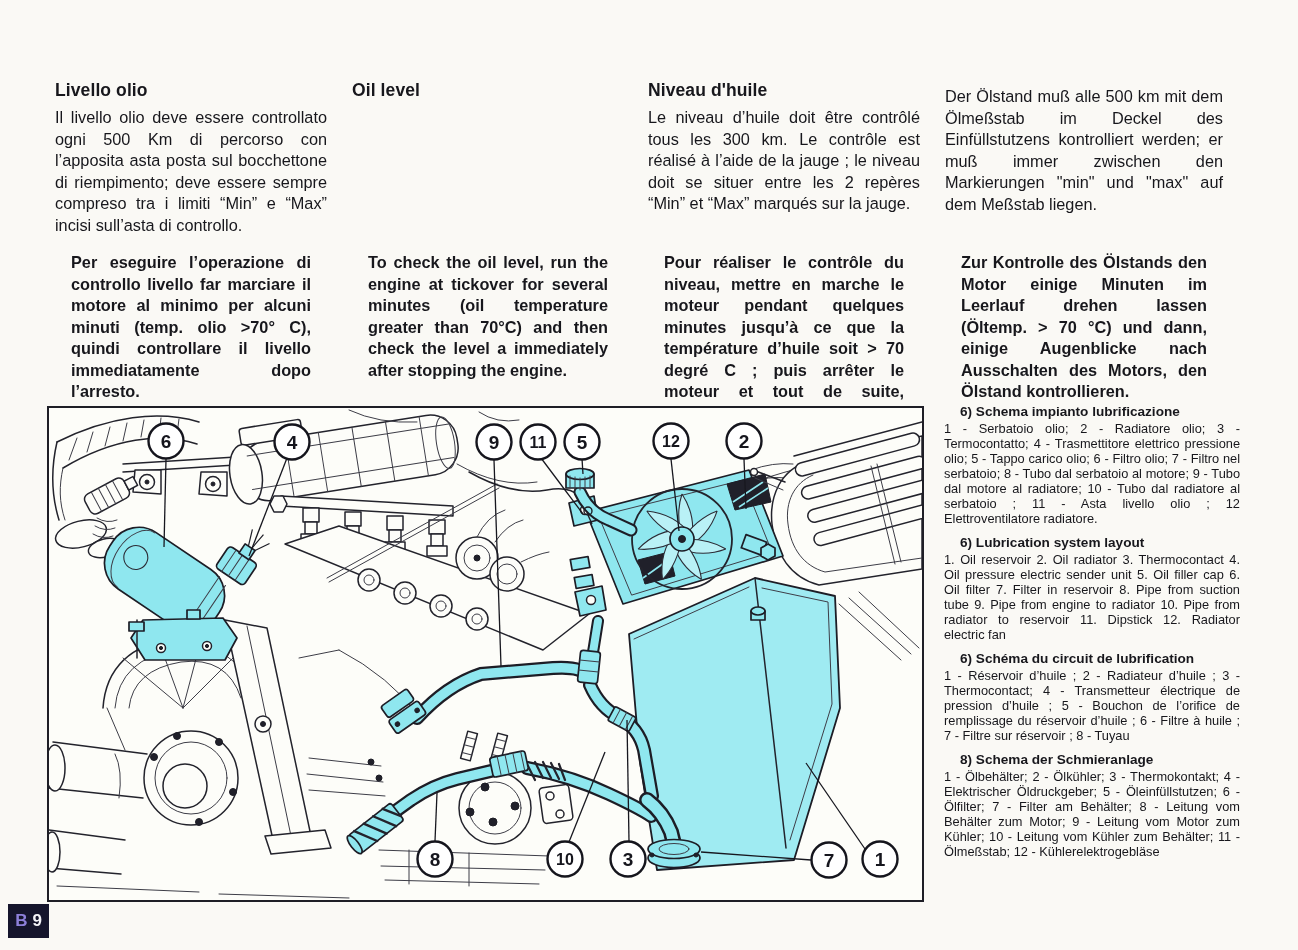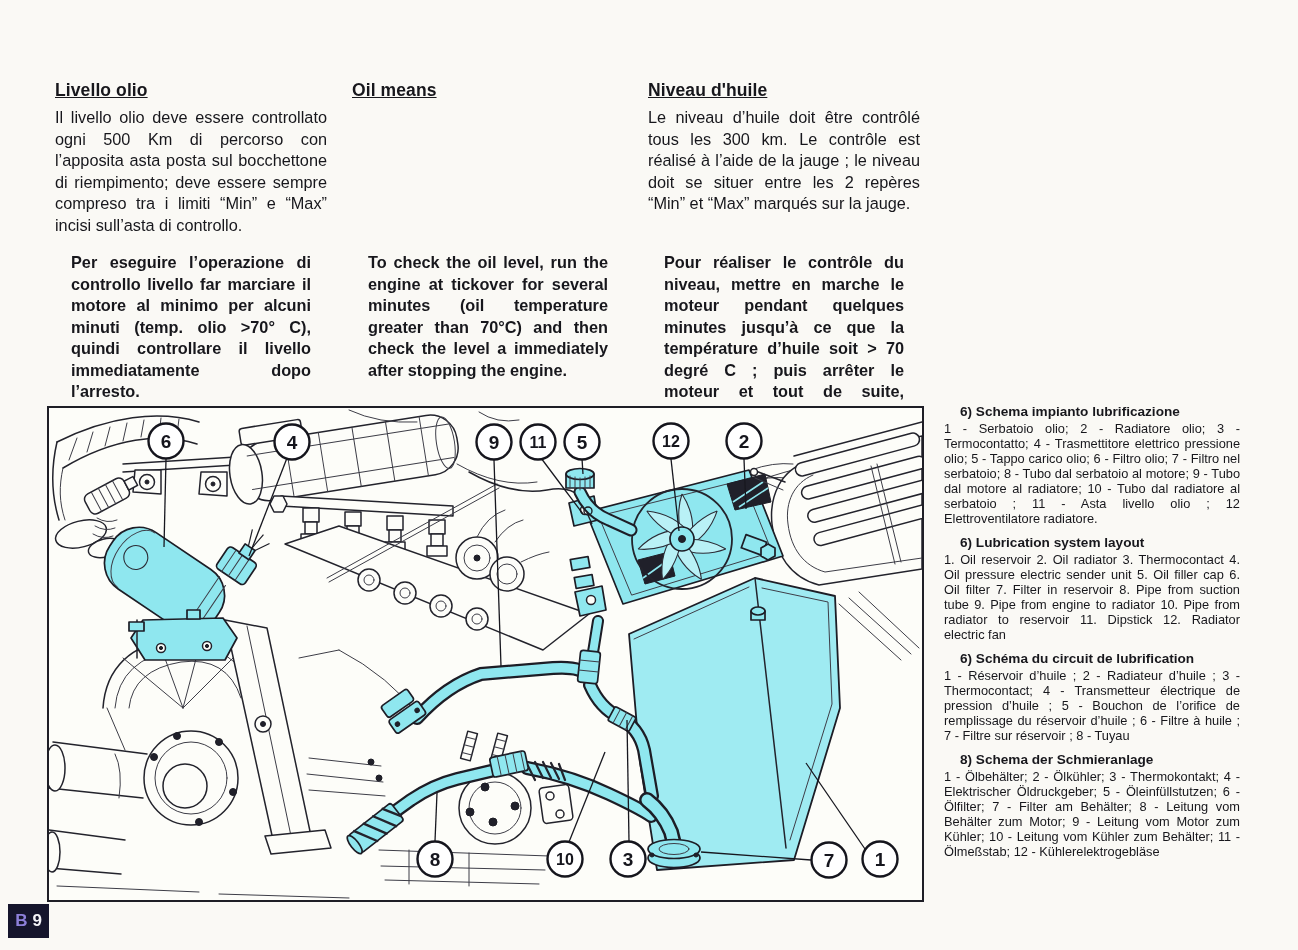--- a/index.html
+++ b/index.html
@@ -1,21 +1,21 @@
 <!DOCTYPE html>
 <html><head>
 <meta charset="utf-8">
 <style>
   html,body{margin:0;padding:0;}
   body{
     width:1298px;height:950px;position:relative;overflow:hidden;
     background:#faf9f5;font-family:"Liberation Sans",sans-serif;color:#17171c;
   }
   .col{position:absolute;top:80px;width:272px;height:330px;}
-  .col h2{margin:0;font-size:17.5px;font-weight:bold;letter-spacing:.1px;text-decoration:underline;}
+  .col h2{margin:0;font-size:17.5px;font-weight:bold;letter-spacing:.1px;}
   .col p{margin:6px 0 12px 0;font-size:16.3px;line-height:21.5px;text-align:justify;}
   .col p.lead2{position:absolute;top:156px;left:0;right:0;font-weight:bold;margin:16px;}
   #col-it{left:55px;}  #col-en{left:352px;}  #col-fr{left:648px;}  #col-de{left:945px;width:278px;}
 
   .diagram{
     position:absolute;left:47px;top:406px;width:877px;height:496px;
     border:2px solid #1e1e26;background:#fdfdf9;box-sizing:border-box;overflow:hidden;
   }
   .legend{position:absolute;left:944px;top:404px;width:296px;}
   .legend .blk{margin:0 0 9px 0;}
@@ -47,29 +47,31 @@
 <body>
 
 <div class="page">
 
   <article class="col" id="col-it">
     <h2>Livello olio</h2>
     <p>Il livello olio deve essere controllato ogni 500 Km di percorso con l’apposita asta posta sul bocchettone di riempimento; deve essere sempre compreso tra i limiti “Min” e “Max” incisi sull’asta di controllo.</p>
     <p class="lead2">Per eseguire l’operazione di controllo livello far marciare il motore al minimo per alcuni minuti (temp. olio &gt;70° C), quindi controllare il livello immediatamente dopo l’arresto.</p>
   </article>
   <article class="col" id="col-en">
-    <h2>Oil means</h2>
+    <h2>Oil level</h2>
     <p class="lead2">To check the oil level, run the engine at tickover for several minutes (oil temperature greater than 70°C) and then check the level a immediately after stopping the engine.</p>
   </article>
   <article class="col" id="col-fr">
     <h2>Niveau d'huile</h2>
     <p>Le niveau d’huile doit être contrôlé tous les 300 km. Le contrôle est réalisé à l’aide de la jauge ; le niveau doit se situer entre les 2 repères “Min” et “Max” marqués sur la jauge.</p>
     <p class="lead2">Pour réaliser le contrôle du niveau, mettre en marche le moteur pendant quelques minutes jusqu’à ce que la température d’huile soit &gt; 70 degré C ; puis arrêter le moteur et tout de suite, contrôler le niveau.</p>
   </article>
   <article class="col" id="col-de">
+    <p>Der Ölstand muß alle 500 km mit dem Ölmeßstab im Deckel des Einfüllstutzens kontrolliert werden; er muß immer zwischen den Markierungen "min" und "max" auf dem Meßstab liegen.</p>
+    <p class="lead2">Zur Kontrolle des Ölstands den Motor einige Minuten im Leerlauf drehen lassen (Öltemp. &gt; 70 °C) und dann, einige Augenblicke nach Ausschalten des Motors, den Ölstand kontrollieren.</p>
   </article>
 
   <div class="diagram">
     <svg width="873" height="492" viewBox="0 0 873 492">
 
       <g>
 
         <g>
           <path class="k" d="M8,34 C60,8 110,2 150,14"></path>
           <path class="k" d="M14,60 C64,30 112,24 148,36"></path>

